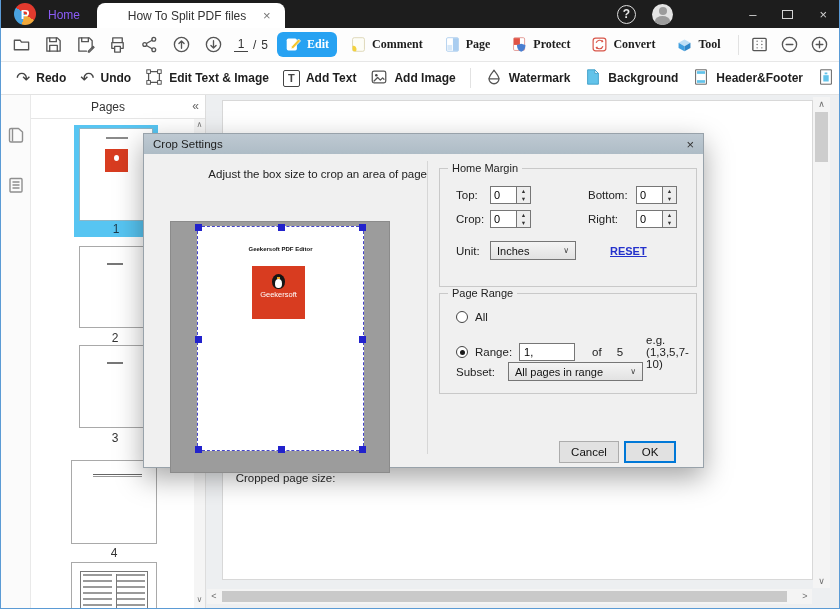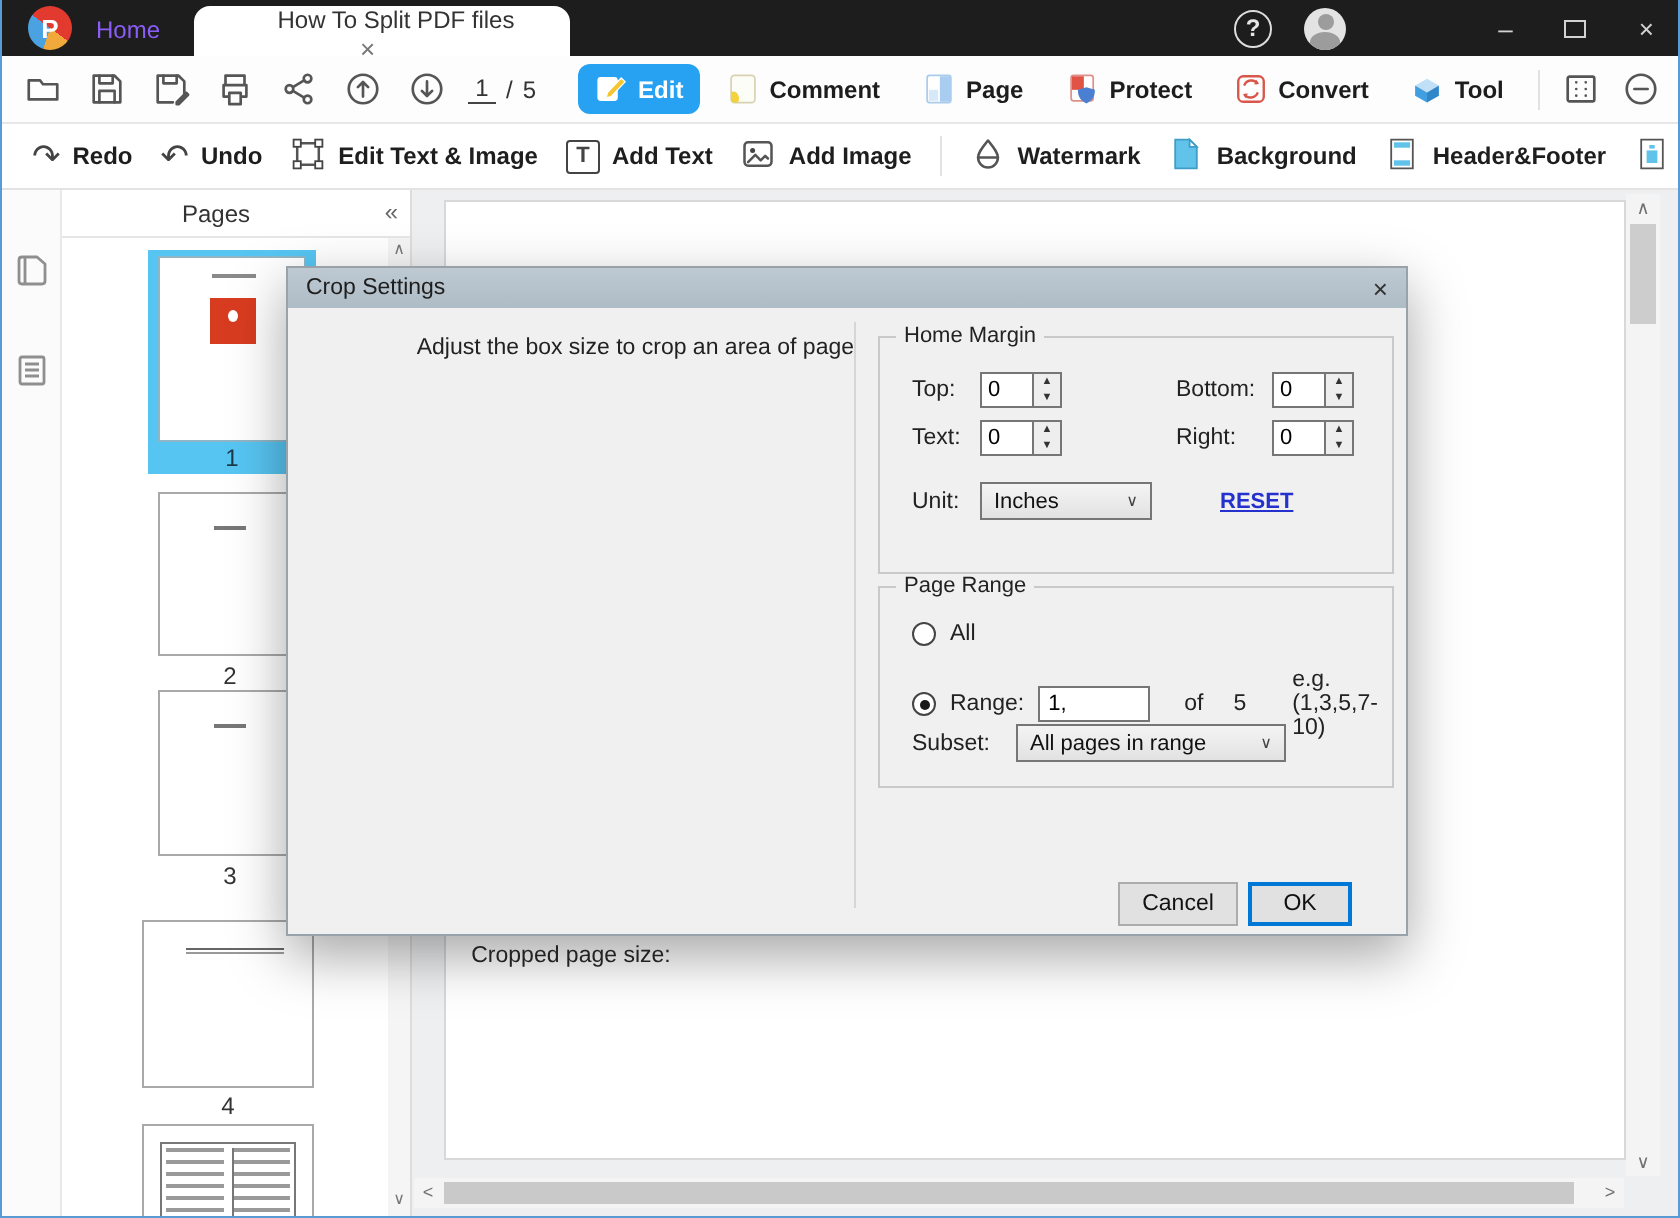--- a/index.html
+++ b/index.html
@@ -8,41 +8,41 @@
          font-family:"Liberation Sans",sans-serif; color:#222; background:#fff;
          border-left:1px solid #5b9bd5; border-right:1px solid #5b9bd5; border-bottom:1px solid #5b9bd5; }
 
   
   .titlebar { position:absolute; inset:0 0 auto 0; height:28px; background:#1d1d1d; }
   .logo { position:absolute; left:13px; top:3px; width:22px; height:22px; border-radius:50%;
           background:conic-gradient(#e23a2e 0 35%, #f2a93b 35% 55%, #4aa3e0 55% 85%, #e23a2e 85%);
           display:flex; align-items:center; justify-content:center; color:#fff; font-weight:bold; font-size:13px; }
   .home-label { position:absolute; left:47px; top:8px; font-size:12px; color:#8b5cf6; }
   .doc-tab { position:absolute; left:96px; top:3px; width:188px; height:25px; background:#fff;
-             border-radius:8px 8px 0 0; display:flex; align-items:center; font-size:12px; color:#333;flex-direction:column; }
+             border-radius:8px 8px 0 0; display:flex; align-items:center; font-size:12px; color:#333; }
   .doc-tab .tab-title { flex:1; text-align:center; padding-left:14px; }
   .doc-tab .tab-close { width:22px; color:#777; font-size:13px; cursor:default; }
   .tb-mid { position:absolute; left:616px; top:0; height:28px; display:flex; align-items:center; gap:16px; }
   .help-btn { width:19px; height:19px; border:1.5px solid #dcdcdc; border-radius:50%; color:#e6e6e6;
               font-size:12px; font-weight:bold; display:flex; align-items:center; justify-content:center; }
   .avatar { width:21px; height:21px; border-radius:50%; background:#e3e3e3; position:relative; overflow:hidden; }
   .avatar::before { content:''; position:absolute; left:6.5px; top:3px; width:8px; height:8px; border-radius:50%; background:#9c9c9c; }
   .avatar::after { content:''; position:absolute; left:3px; top:12px; width:15px; height:10px; border-radius:50% 50% 0 0; background:#9c9c9c; }
   .win-controls { position:absolute; right:12px; top:0; height:28px; display:flex; align-items:center; gap:26px; color:#d2d2d2; font-size:13px; }
   .max-glyph { width:11px; height:9px; border:1px solid #d2d2d2; display:inline-block; }
 
   
   .toolbar1 { position:absolute; top:28px; left:0; right:0; height:34px; background:#fdfdfd;
               border-bottom:1px solid #e7e7e7; display:flex; align-items:center; padding:0 9px; gap:9px; }
   .tbtn { width:23px; height:24px; display:flex; align-items:center; justify-content:center; flex:none; }
   .tbtn svg { width:19px; height:19px; }
   .stroke { fill:none; stroke:#555; stroke-width:1.4; stroke-linecap:round; stroke-linejoin:round; }
   .page-indicator { display:flex; align-items:center; gap:5px; font-size:12px; color:#333; flex:none; }
   .page-current { min-width:14px; text-align:center; border-bottom:1px solid #444; }
-  .main-tabs { display:flex; align-items:flex-end; gap:5px; margin-left:12px; flex:none; }
+  .main-tabs { display:flex; align-items:flex-end; gap:5px; margin-left:0; flex:none;font-family:Liberation Serif, serif; }
   .mtab { display:flex; align-items:center; gap:5px; padding:4px 8px; font-size:12px; font-weight:bold; color:#1d1d1d; border-radius:6px; }
   .mtab.active { background:#27a2f2; color:#fff; }
   .ticon { width:17px; height:17px; position:relative; flex:none; }
   .sep { width:1px; height:20px; background:#e2e2e2; flex:none; }
   .view-tools { display:flex; align-items:center; gap:7px; flex:none; }
 
   
   .toolbar2 { position:absolute; top:62px; left:0; right:0; height:33px; background:#fff;
               border-bottom:1px solid #e3e3e3; display:flex; align-items:center; padding:0 15px; gap:14px;
               font-size:12px; font-weight:bold; color:#1e1e1e; }
@@ -453,20 +453,39 @@
 
   <div class="dialog">
     <div class="dlg-title">
       <span>Crop Settings</span>
       <span class="dlg-close">×</span>
     </div>
 
     <div class="left-pane">
       <div class="instruction">Adjust the box size to crop an area of page</div>
 
+      <div class="preview">
+        <div class="pv-page">
+          <div class="pv-header">Geekersoft PDF Editor</div>
+          <div class="pv-red">
+            <div class="penguin"></div>
+            <div class="pv-logo-label">Geekersoft</div>
+          </div>
+          <div class="crop-rect">
+            <span class="handle h-nw"></span>
+            <span class="handle h-n"></span>
+            <span class="handle h-ne"></span>
+            <span class="handle h-w"></span>
+            <span class="handle h-e"></span>
+            <span class="handle h-sw"></span>
+            <span class="handle h-s"></span>
+            <span class="handle h-se"></span>
+          </div>
+        </div>
+      </div>
 
       <div class="cropped-label">Cropped page size:</div>
     </div>
 
     <div class="vdivider"></div>
 
     <div class="group g-margin">
       <span class="group-title">Home Margin</span>
 
       <div class="frow" style="left:16px;top:17px;gap:8px">
@@ -483,21 +502,21 @@
         <span style="width:40px">Bottom:</span>
         <span class="numwrap">
           <input class="numbox" value="0" style="">
           <span class="spin">
               <span>▲</span>
               <span>▼</span>
             </span>
         </span>
       </div>
       <div class="frow" style="left:16px;top:41px;gap:8px">
-        <span style="width:26px">Text:</span>
+        <span style="width:26px">Crop:</span>
         <span class="numwrap">
           <input class="numbox" value="0" style="">
           <span class="spin">
               <span>▲</span>
               <span>▼</span>
             </span>
         </span>
       </div>
       <div class="frow" style="left:148px;top:41px;gap:8px">
         <span style="width:40px">Right:</span>

